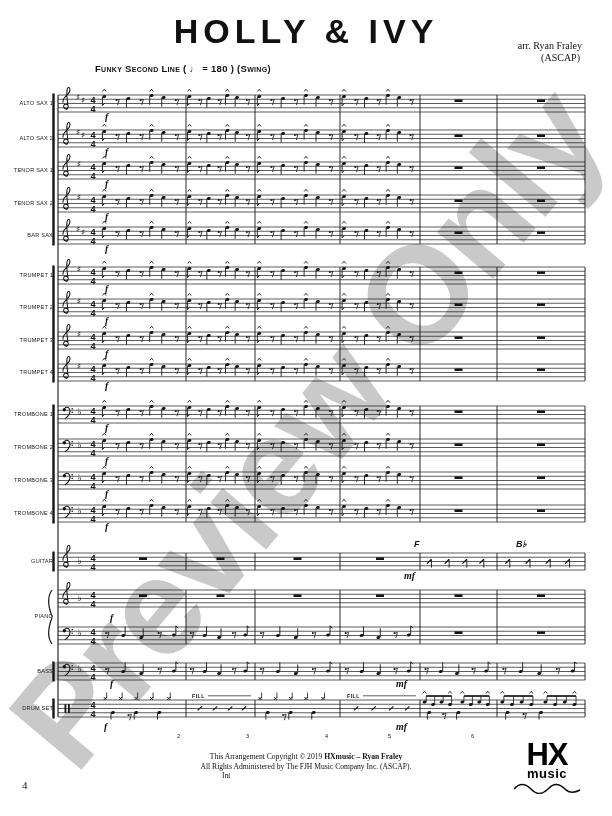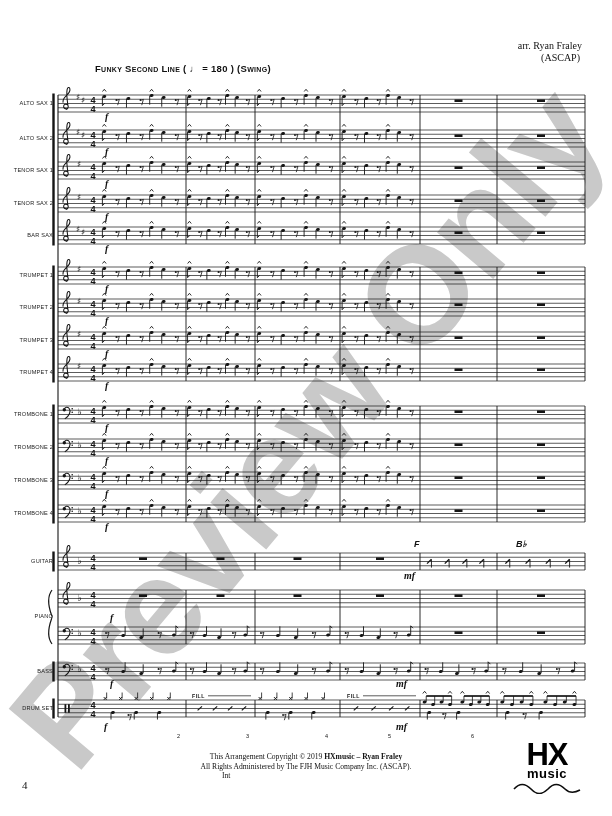--- a/index.html
+++ b/index.html
@@ -33,20 +33,21 @@
   .logo{position:absolute;left:506px;top:741px;width:82px;text-align:center;z-index:3;color:#000000;}
   .logo .hx{font-weight:900;font-size:31px;line-height:27px;letter-spacing:-1px;}
   .logo .music{font-weight:900;font-size:13px;line-height:13px;letter-spacing:.5px;margin-top:-1px;}
 </style>
 </head>
 <body>
 
 <div class="page">
   <div class="watermark">Preview Only</div>
 
+  <div class="title">HOLLY &amp; IVY</div>
   <div class="arranger">arr. Ryan Fraley</div>
   <div class="society">(ASCAP)</div>
   <div class="tempo">Funky Second Line ( ♩ = 180 ) (Swing)</div>
 
   <svg id="score" width="612" height="816" viewBox="0 0 612 816">
       <g>
         <line x1="58" y1="95" x2="585" y2="95" stroke="#151515" stroke-width="0.7"></line>
         <line x1="58" y1="99.25" x2="585" y2="99.25" stroke="#151515" stroke-width="0.7"></line>
         <line x1="58" y1="103.5" x2="585" y2="103.5" stroke="#151515" stroke-width="0.7"></line>
         <line x1="58" y1="107.75" x2="585" y2="107.75" stroke="#151515" stroke-width="0.7"></line>

